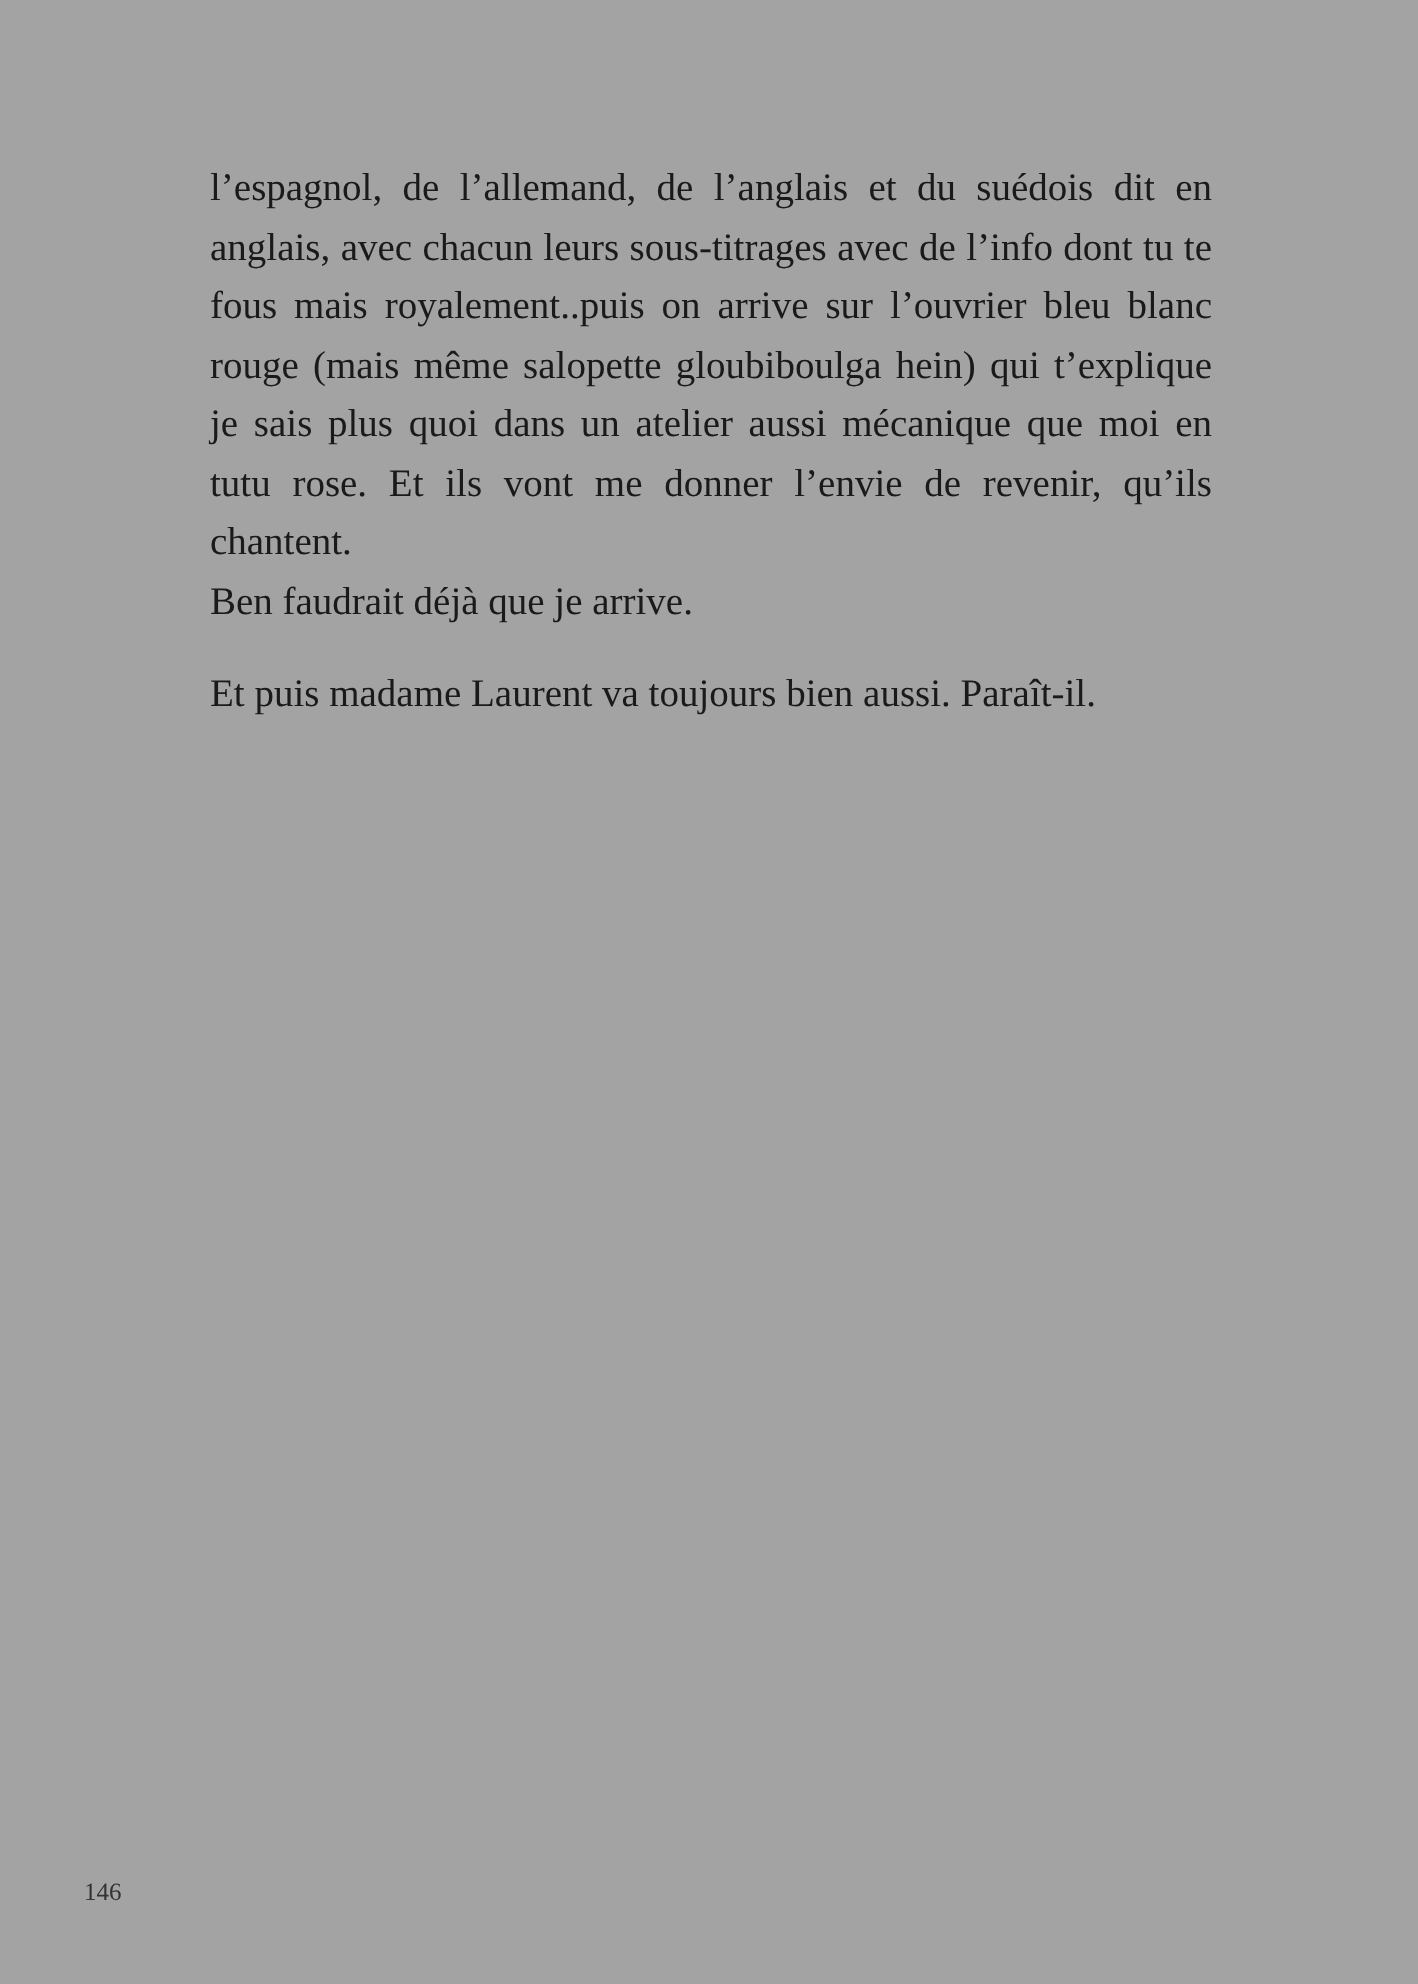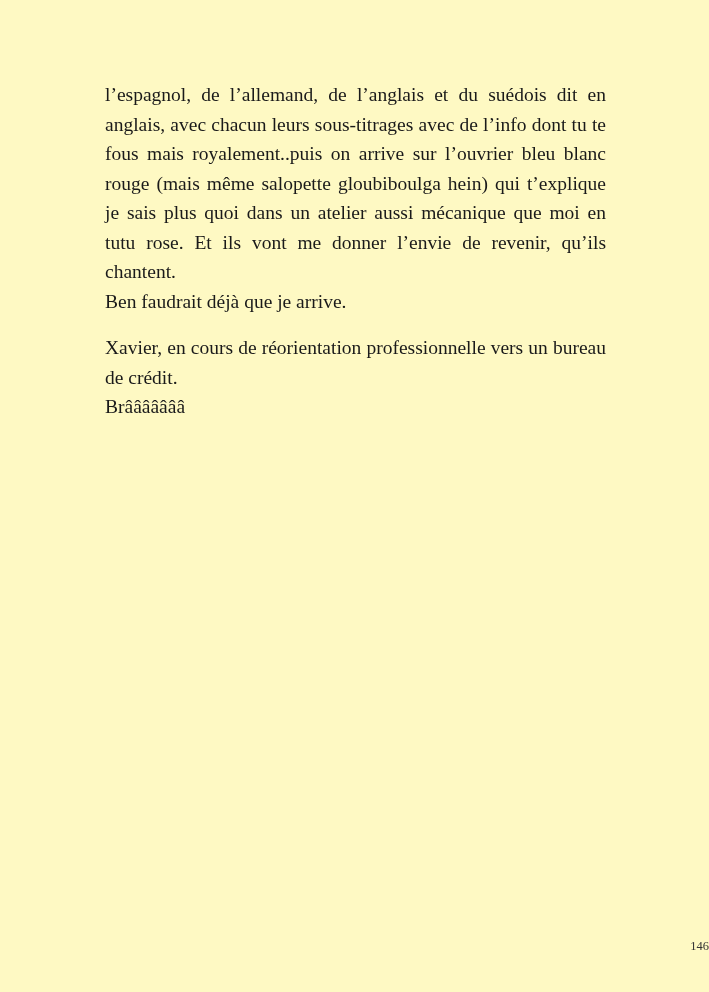--- a/index.html
+++ b/index.html
@@ -4,21 +4,21 @@
 <style>
   html, body {
     margin: 0;
     padding: 0;
     background: #ffffff;
   }
   .page {
     position: relative;
     width: 709px;
     height: 992px;
-    background: #fef9c3;
+    background: #a3a3a3;
     font-family: "Liberation Serif", "DejaVu Serif", serif;
     color: #1a1a1a;
     overflow: hidden;
   }
   .text-body {
     position: absolute;
     left: 105px;
     top: 80px;
     width: 501px;
     font-size: 19.5px;
@@ -32,36 +32,33 @@
   }
   .segment {
     text-align: justify;
     text-justify: inter-word;
   }
   .page-number {
     position: absolute;
     left: 0;
     right: 0;
     bottom: 38px;
-    text-align: right;
+    text-align: left;
     font-size: 12.5px;
     color: #333333;
     padding-left: 42px;
   }
 </style>
 </head>
 <body>
 
 <div class="page">
   <div class="text-body" id="paragraphs-container">
       <div class="paragraph">
         <div class="segment">l’espagnol, de l’allemand, de l’anglais et du suédois dit en anglais, avec chacun leurs sous-titrages avec de l’info dont tu te fous mais royalement..puis on arrive sur l’ouvrier bleu blanc rouge (mais même salopette gloubiboulga hein) qui t’explique je sais plus quoi dans un atelier aussi mécanique que moi en tutu rose. Et ils vont me donner l’envie de revenir, qu’ils chantent.</div>
         <div class="segment">Ben faudrait déjà que je arrive.</div>
       </div>
       <div class="paragraph">
-      </div>
-      <div class="paragraph">
-        <div class="segment">Xavier, en cours de réorientation professionnelle vers un bureau de crédit.</div>
-        <div class="segment">Brâââââââ</div>
+        <div class="segment">Et puis madame Laurent va toujours bien aussi. Paraît-il.</div>
       </div>
     </div>
   <div class="page-number">146</div>
 </div>
 
 </body></html>

